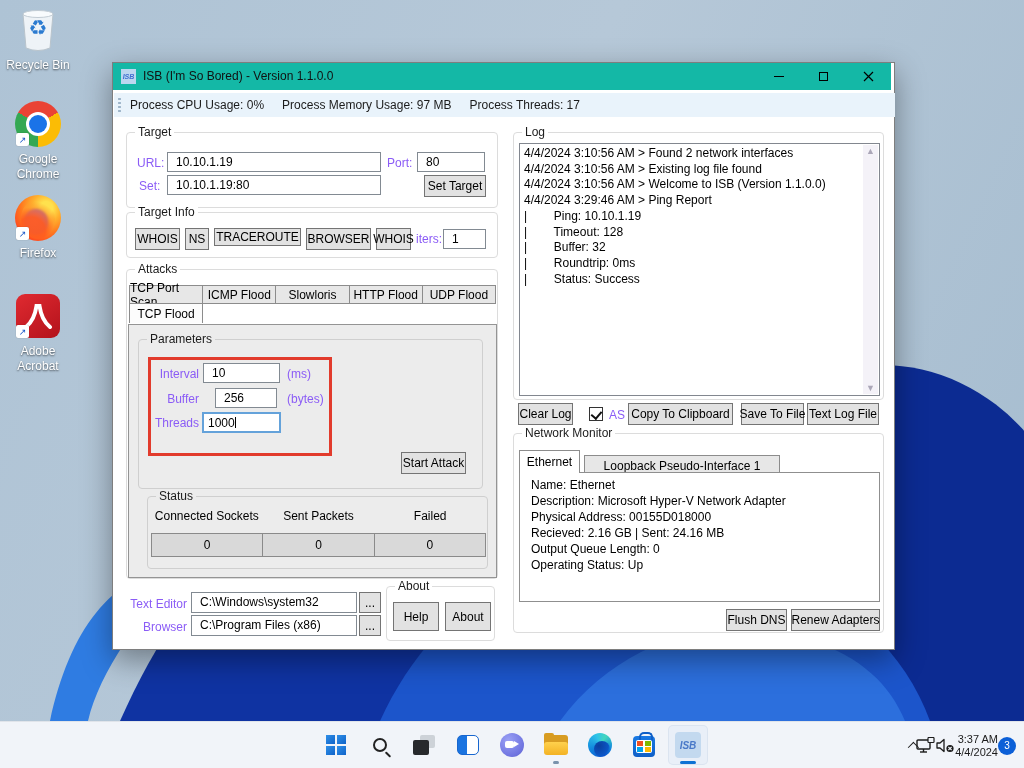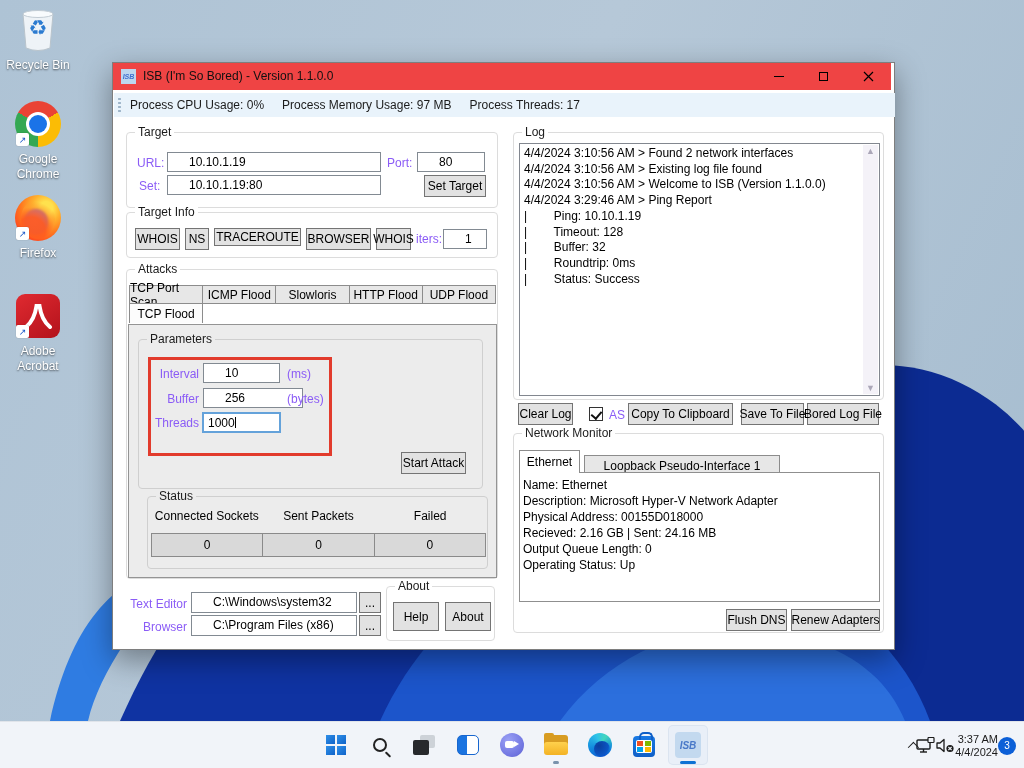--- a/index.html
+++ b/index.html
@@ -24,39 +24,39 @@
   .chrome-ball .cb { position:absolute; left:50%; top:50%; width:18px; height:18px; margin:-9px 0 0 -9px; background:#1a73e8; border-radius:50%; }
 
   .firefox-ball { width:46px; height:46px; border-radius:50%; background:radial-gradient(circle at 68% 28%,#ffe14d 0 14%,#ffb12e 32%,#ff7a1f 55%,#ff4f1f 75%,#e23a54 100%); position:relative; overflow:hidden; }
   .firefox-ball .core { position:absolute; left:9px; top:14px; width:24px; height:26px; border-radius:50%; background:radial-gradient(circle at 45% 45%,#b05cff,#6a2bd9 70%); filter:blur(1px); }
   .firefox-ball .flame { position:absolute; left:6px; top:4px; width:34px; height:40px; border-radius:50%; background:radial-gradient(circle at 30% 80%,rgba(255,94,31,.95) 35%,rgba(255,155,46,.6) 60%,transparent 75%); }
 
   .acro-sq { width:44px; height:44px; border-radius:9px; background:linear-gradient(145deg,#e02a30,#b3121c); display:grid; place-items:center; }
 
   
   .window { position:absolute; left:112px; top:62px; width:783px; height:588px; background:#fff; border:1px solid #7e7e7e; box-shadow:0 10px 28px rgba(0,0,0,.38); }
-  .titlebar { position:absolute; left:0; top:0; right:3px; height:27px; background:#ef4444; display:flex; align-items:center;text-align:center; }
+  .titlebar { position:absolute; left:0; top:0; right:3px; height:27px; background:#14b8a6; display:flex; align-items:center;text-align:center; }
   .app-ico { position:absolute; left:8px; top:6px; width:15px; height:15px; background:#bdd7f0; color:#3f6fd0; font-size:7px; font-style:italic; font-weight:bold; display:grid; place-items:center; }
   .title-text { position:absolute; left:30px; top:6px; font-size:12px; color:#111; }
   .wcs { position:absolute; right:0; top:0; display:flex; }
   .wc { width:45px; height:27px; display:grid; place-items:center; }
   .glyph-min { width:10px; height:1px; background:#000; }
   .glyph-max { width:9px; height:9px; border:1px solid #000; }
 
   .toolstrip { position:absolute; left:1px; top:30px; width:781px; height:24px; background:#e9f3fb; display:flex; align-items:center; gap:18px; padding-left:16px; }
   .grip { position:absolute; left:4px; top:4px; width:4px; height:16px; background-image:radial-gradient(circle at 1.5px 2px,#9db4c8 1.1px,transparent 1.3px); background-size:4px 4px; }
   .ts-lbl { font-size:12px; color:#1b1b1b; white-space:nowrap; }
 
   
   .gb { position:absolute; border:1px solid #dcdcdc; border-radius:4px; }
   .gbl { position:absolute; top:-8px; left:8px; background:#fff; padding:0 3px; font-size:12px; line-height:14px; color:#1b1b1b; white-space:nowrap; }
   .gb.on-grey > .gbl { background:#ececec; }
 
   .btn { position:absolute; background:#e2e2e2; border:1px solid #747474; display:flex; align-items:center; justify-content:center; font-size:12px; color:#000; white-space:nowrap; cursor:default; }
-  .tb { position:absolute; background:#fff; border:1px solid #828a92; font-size:12px; padding:2px 21px; line-height:15px; white-space:nowrap; overflow:hidden; }
+  .tb { position:absolute; background:#fff; border:1px solid #828a92; font-size:12px; padding:2px 8px; line-height:15px; white-space:nowrap; overflow:hidden; }
   .lb { position:absolute; font-size:12px; color:#8b5cf6; white-space:nowrap; }
 
   .tabstrip { position:absolute; display:grid; grid-template-columns:repeat(5,1fr); }
   .tab { height:19px; border:1px solid #8c8c8c; background:#e7e7e7; display:flex; align-items:center; justify-content:center; font-size:12px; margin-left:-1px; margin-top:-1px; }
   .tab.sel { background:#fcfcfc; height:20px; border-bottom:none; z-index:3; }
   .tabpage { position:absolute; background:#ececec; border:1px solid #949494; }
 
   .red-box { position:absolute; border:3px solid #e23b2c; z-index:5; pointer-events:none; }
 
   .tb-focus { border:2px solid #64a2da; padding:2px 4px; }
@@ -241,21 +241,21 @@
 
     <div class="tabpage" style="left:1px;top:54px;width:369px;height:254px"></div>
 
     <div class="gb on-grey" style="left:11px;top:69px;width:345px;height:150px;border-color:#cfcfcf">
       <span class="gbl">Parameters</span>
       <div class="red-box" style="left:9px;top:17px;width:184px;height:99px"></div>
       <span class="lb" style="left:10px;top:27px;width:50px;text-align:right">Interval</span>
       <div class="tb" style="left:64px;top:23px;width:77px;height:20px">10</div>
       <span class="lb" style="left:148px;top:27px">(ms)</span>
       <span class="lb" style="left:10px;top:52px;width:50px;text-align:right">Buffer</span>
-      <div class="tb" style="left:64px;top:48px;width:100px;height:20px">256</div>
+      <div class="tb" style="left:76px;top:48px;width:62px;height:20px">256</div>
       <span class="lb" style="left:148px;top:52px">(bytes)</span>
       <span class="lb" style="left:6px;top:76px;width:54px;text-align:right">Threads</span>
       <div class="tb tb-focus" style="left:63px;top:72px;width:79px;height:21px"><span>1000</span><span class="caret"></span></div>
       <div class="btn" style="left:262px;top:112px;width:65px;height:22px">Start Attack</div>
     </div>
 
     <div class="gb on-grey" style="left:20px;top:226px;width:341px;height:73px;border-color:#cfcfcf">
       <span class="gbl">Status</span>
       <div style="position:absolute;left:3px;top:12px;width:335px;display:flex">
         <span class="stat-head" style="flex:1">Connected Sockets</span>
@@ -302,27 +302,27 @@
         <span class="sb-ar">▼</span>
       </div>
     </div>
   </div>
 
   <div class="btn" style="left:405px;top:340px;width:55px;height:22px">Clear Log</div>
   <div class="cbx" style="left:476px;top:344px"></div>
   <span class="lb" style="left:496px;top:345px">AS</span>
   <div class="btn" style="left:515px;top:340px;width:105px;height:22px">Copy To Clipboard</div>
   <div class="btn" style="left:628px;top:340px;width:63px;height:22px">Save To File</div>
-  <div class="btn" style="left:694px;top:340px;width:72px;height:22px">Bored Log File</div>
+  <div class="btn" style="left:694px;top:340px;width:72px;height:22px">Text Log File</div>
 
   <div class="gb" style="left:400px;top:370px;width:371px;height:200px">
     <span class="gbl">Network Monitor</span>
     <div class="tab sel" style="position:absolute;left:5px;top:16px;width:61px;height:23px;margin:0;z-index:2;border-bottom:none;background:#fff">Ethernet</div>
     <div class="tab" style="position:absolute;left:66px;top:17px;width:196px;height:21px;margin:4px">Loopback Pseudo-Interface 1</div>
-    <div style="position:absolute;left:5px;top:38px;width:361px;height:130px;background:#fff;border:1px solid #8f8f8f;padding:4px 3px">
+    <div style="position:absolute;left:5px;top:38px;width:361px;height:130px;background:#fff;border:1px solid #8f8f8f;padding:4px 11px">
       <div class="netline">Name: Ethernet</div>
       <div class="netline">Description: Microsoft Hyper-V Network Adapter</div>
       <div class="netline">Physical Address: 00155D018000</div>
       <div class="netline">Recieved: 2.16 GB | Sent: 24.16 MB</div>
       <div class="netline">Output Queue Length: 0</div>
       <div class="netline">Operating Status: Up</div>
     </div>
     <div class="btn" style="left:212px;top:175px;width:61px;height:22px">Flush DNS</div>
     <div class="btn" style="left:277px;top:175px;width:89px;height:22px">Renew Adapters</div>
   </div>

